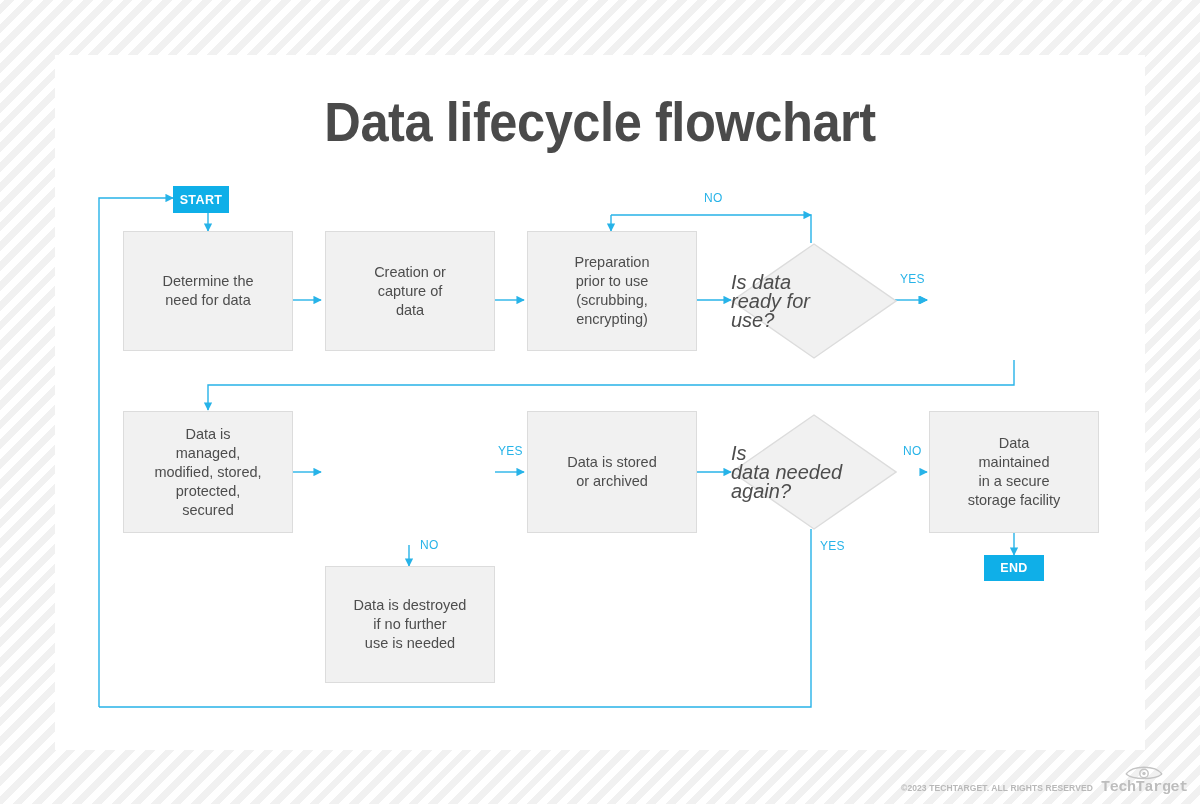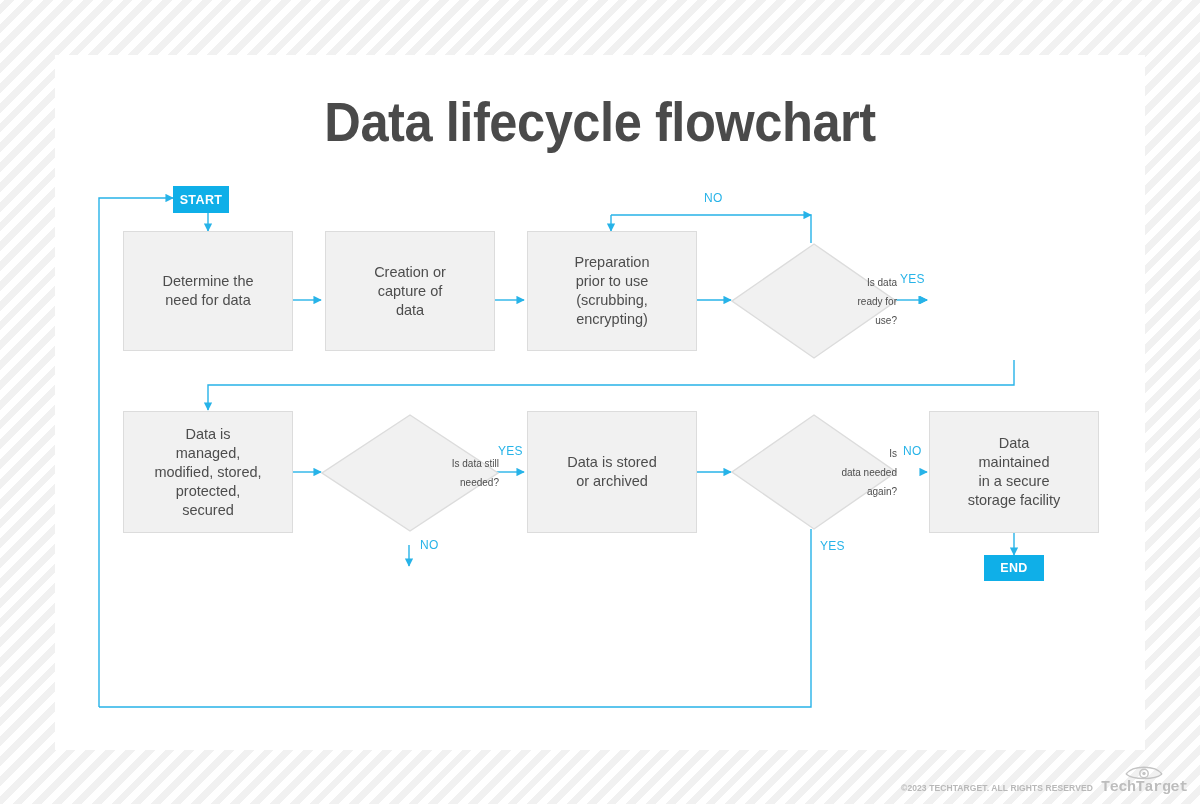--- a/index.html
+++ b/index.html
@@ -88,24 +88,25 @@
   }
   .diamond .dshape {
     position: absolute;
     left: 0; top: 0;
     width: 100%; height: 100%;
   }
   .diamond .dlabel {
     position: relative;
     z-index: 2;
     color: #4d4d4d;
-    font-size: 10px;
+    font-size: 20px;
     line-height: 19px;
     width: 100%;
-    text-align: right;
+    text-align: left;
+    font-style: italic;
   }
 
   .terminator {
     background: #0fafe8;
     color: #ffffff;
     font-size: 12.5px;
     font-weight: bold;
     letter-spacing: 0.4px;
   }
 
@@ -233,42 +234,39 @@
       <polygon points="83,1 165,58 83,115 1,58" fill="#f1f1f1" stroke="#dcdcdc" stroke-width="1.4"></polygon>
     </svg>
     <div class="dlabel">Is data<br>ready for<br>use?</div>
   </div>
 
 
   <div class="node proc" style="left:68px; top:356px; width:170px; height:122px;">
     <span>Data is<br>managed,<br>modified, stored,<br>protected,<br>secured</span>
   </div>
 
-  <div class="node diamond" style="left:266px; top:359px; width:178px; height:118px;">
-    <svg class="dshape" viewBox="0 0 178 118" preserveAspectRatio="none">
-      <polygon points="89,1 177,59 89,117 1,59" fill="#f1f1f1" stroke="#dcdcdc" stroke-width="1.4"></polygon>
-    </svg>
-    <div class="dlabel">Is data still<br>needed?</div>
-  </div>
 
   <div class="node proc" style="left:472px; top:356px; width:170px; height:122px;">
     <span>Data is stored<br>or archived</span>
   </div>
 
   <div class="node diamond" style="left:676px; top:359px; width:166px; height:116px;">
     <svg class="dshape" viewBox="0 0 166 116" preserveAspectRatio="none">
       <polygon points="83,1 165,58 83,115 1,58" fill="#f1f1f1" stroke="#dcdcdc" stroke-width="1.4"></polygon>
     </svg>
     <div class="dlabel">Is<br>data needed<br>again?</div>
   </div>
 
   <div class="node proc" style="left:874px; top:356px; width:170px; height:122px;">
     <span>Data<br>maintained<br>in a secure<br>storage facility</span>
   </div>
 
+  <div class="node proc" style="left:270px; top:511px; width:170px; height:117px;">
+    <span>Data is destroyed<br>if no further<br>use is needed</span>
+  </div>
 
   <div class="edge-label" style="left:649px; top:136px;">NO</div>
 
   <div class="edge-label" style="left:845px; top:217px;">YES</div>
 
   <div class="edge-label" style="left:443px; top:389px;">YES</div>
 
   <div class="edge-label" style="left:365px; top:483px;">NO</div>
 
   <div class="edge-label" style="left:848px; top:389px;">NO</div>

